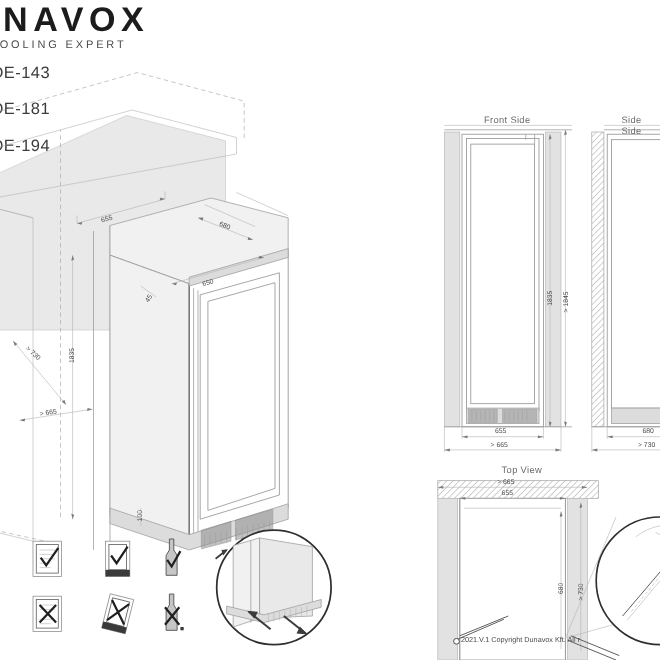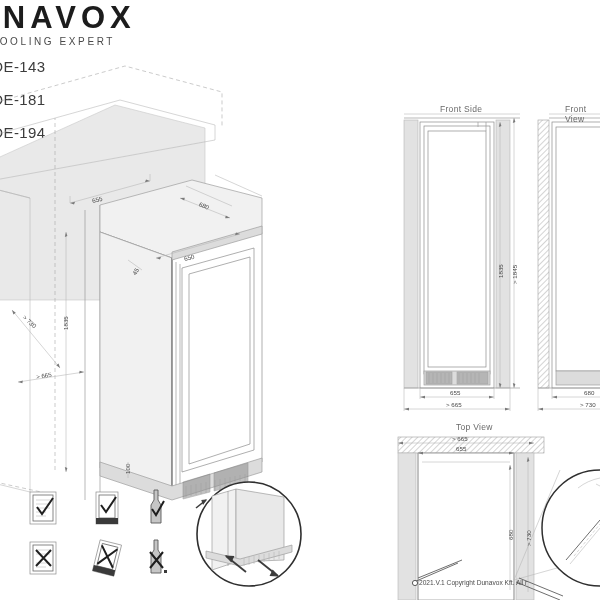--- a/index.html
+++ b/index.html
@@ -398,21 +398,21 @@
         <rect x="164" y="570" width="3" height="3" fill="#3a3a3a"></rect>
       </g>
     </g>
 
     <path class="ln-dark" d="M418,578 L462,560" stroke-width="2"></path>
     <path class="ln-dark" d="M414,582 L458,563" stroke-width="2"></path>
     <circle cx="415" cy="583" r="2.6" fill="#ffffff" stroke="#4a4a4a" stroke-width=".9"></circle>
   </svg>
 
   <div class="view-label" style="left:440px;top:104px;">Front Side</div>
-  <div class="view-label" style="left:565px;top:104px;">Front View</div>
+  <div class="view-label" style="left:565px;top:104px;">Side Side</div>
   <div class="view-label" style="left:456px;top:422px;">Top View</div>
 
   <div class="dim" style="left:92px;top:196px;transform:rotate(-15deg);">655</div>
   <div class="dim" style="left:199px;top:202px;transform:rotate(22deg);">680</div>
   <div class="dim" style="left:184px;top:254px;transform:rotate(-15deg);">650</div>
   <div class="dim" style="left:132px;top:268px;transform:rotate(-58deg);">45</div>
   <div class="dim" style="left:62px;top:330px;transform:rotate(-90deg);transform-origin:left top;">1835</div>
   <div class="dim" style="left:22px;top:318px;transform:rotate(42deg);">&gt; 730</div>
   <div class="dim" style="left:36px;top:372px;transform:rotate(-8deg);">&gt; 665</div>
   <div class="dim" style="left:124px;top:474px;transform:rotate(-90deg);transform-origin:left top;">100</div>

